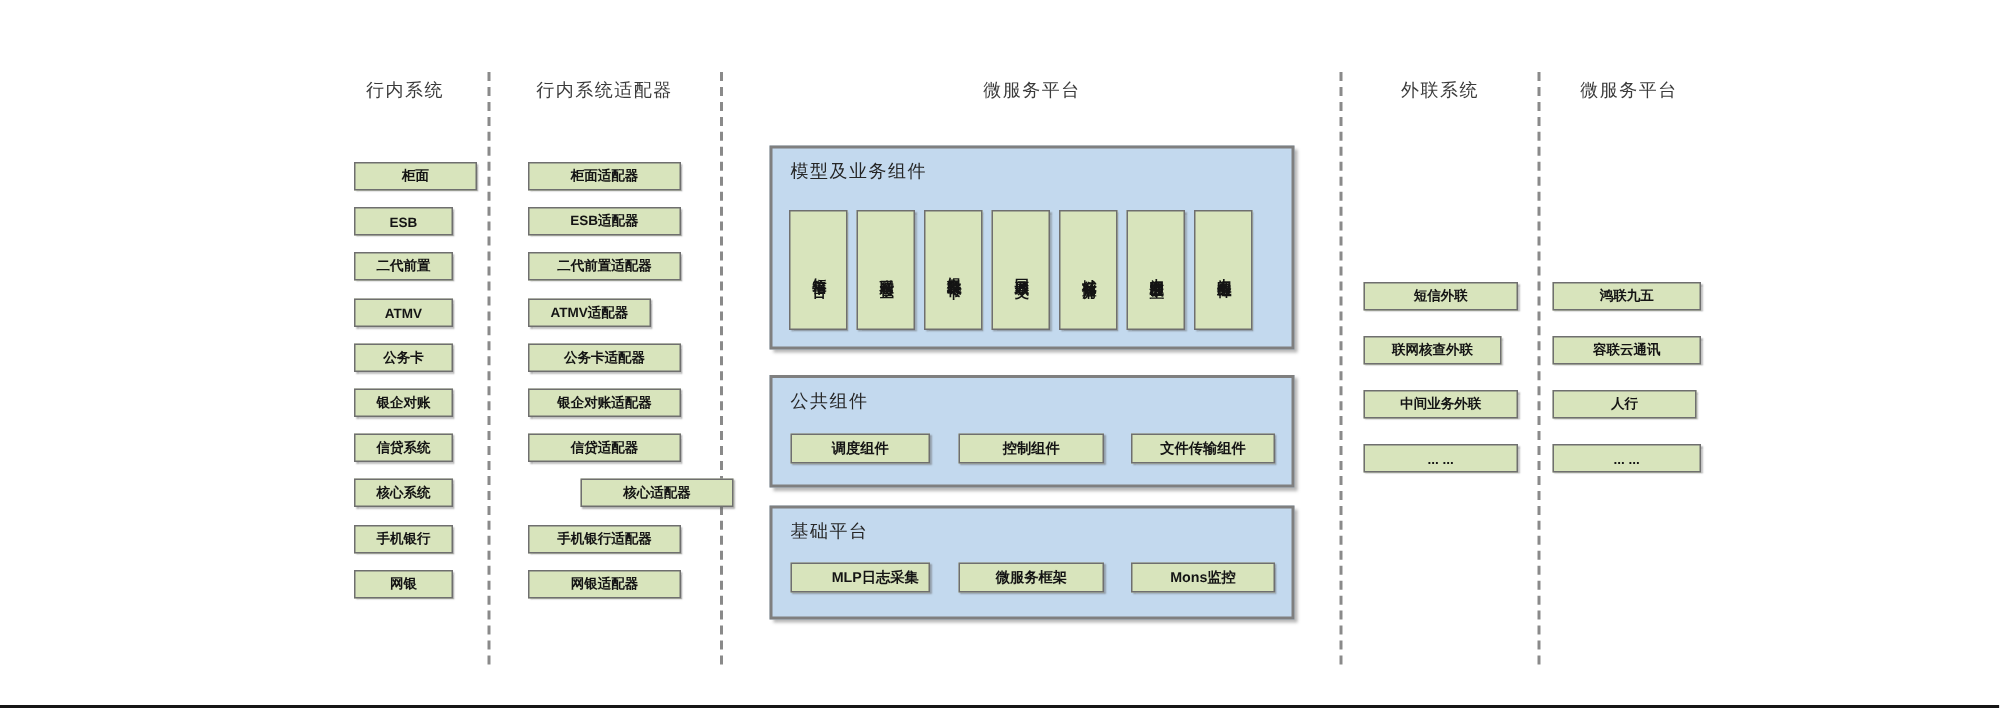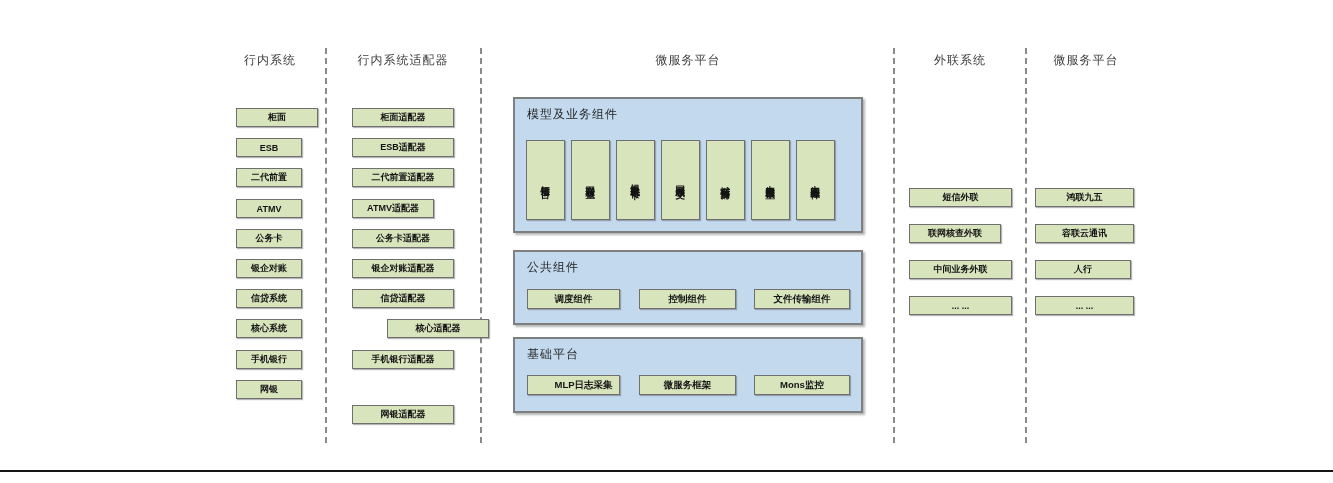--- a/index.html
+++ b/index.html
@@ -75,21 +75,21 @@
 
   <div class="gbox" style="left:352px;top:108px;width:102px;">柜面适配器</div>
   <div class="gbox" style="left:352px;top:138px;width:102px;">ESB适配器</div>
   <div class="gbox" style="left:352px;top:168px;width:102px;">二代前置适配器</div>
   <div class="gbox" style="left:352px;top:199px;width:82px;">ATMV适配器</div>
   <div class="gbox" style="left:352px;top:229px;width:102px;">公务卡适配器</div>
   <div class="gbox" style="left:352px;top:259px;width:102px;">银企对账适配器</div>
   <div class="gbox" style="left:352px;top:289px;width:102px;">信贷适配器</div>
   <div class="gbox" style="left:352px;top:319px;width:102px;margin-left:35px;">核心适配器</div>
   <div class="gbox" style="left:352px;top:350px;width:102px;">手机银行适配器</div>
-  <div class="gbox" style="left:352px;top:380px;width:102px;margin-top:25px;">网银适配器</div>
+  <div class="gbox" style="left:352px;top:380px;width:102px;">网银适配器</div>
 
   <div class="panel" style="top:97px;height:136px;">
     <div class="panel-title">模型及业务组件</div>
     <div class="vcard" style="left:11px;">短信平台</div>
     <div class="vcard" style="left:56px;">联网核查</div>
     <div class="vcard" style="left:101px;">银联及银行卡</div>
     <div class="vcard" style="left:146px;">同城票交</div>
     <div class="vcard" style="left:191px;">城商行清算</div>
     <div class="vcard" style="left:236px;">中间业务模型</div>
     <div class="vcard" style="left:281px;">中间业务组件</div>

